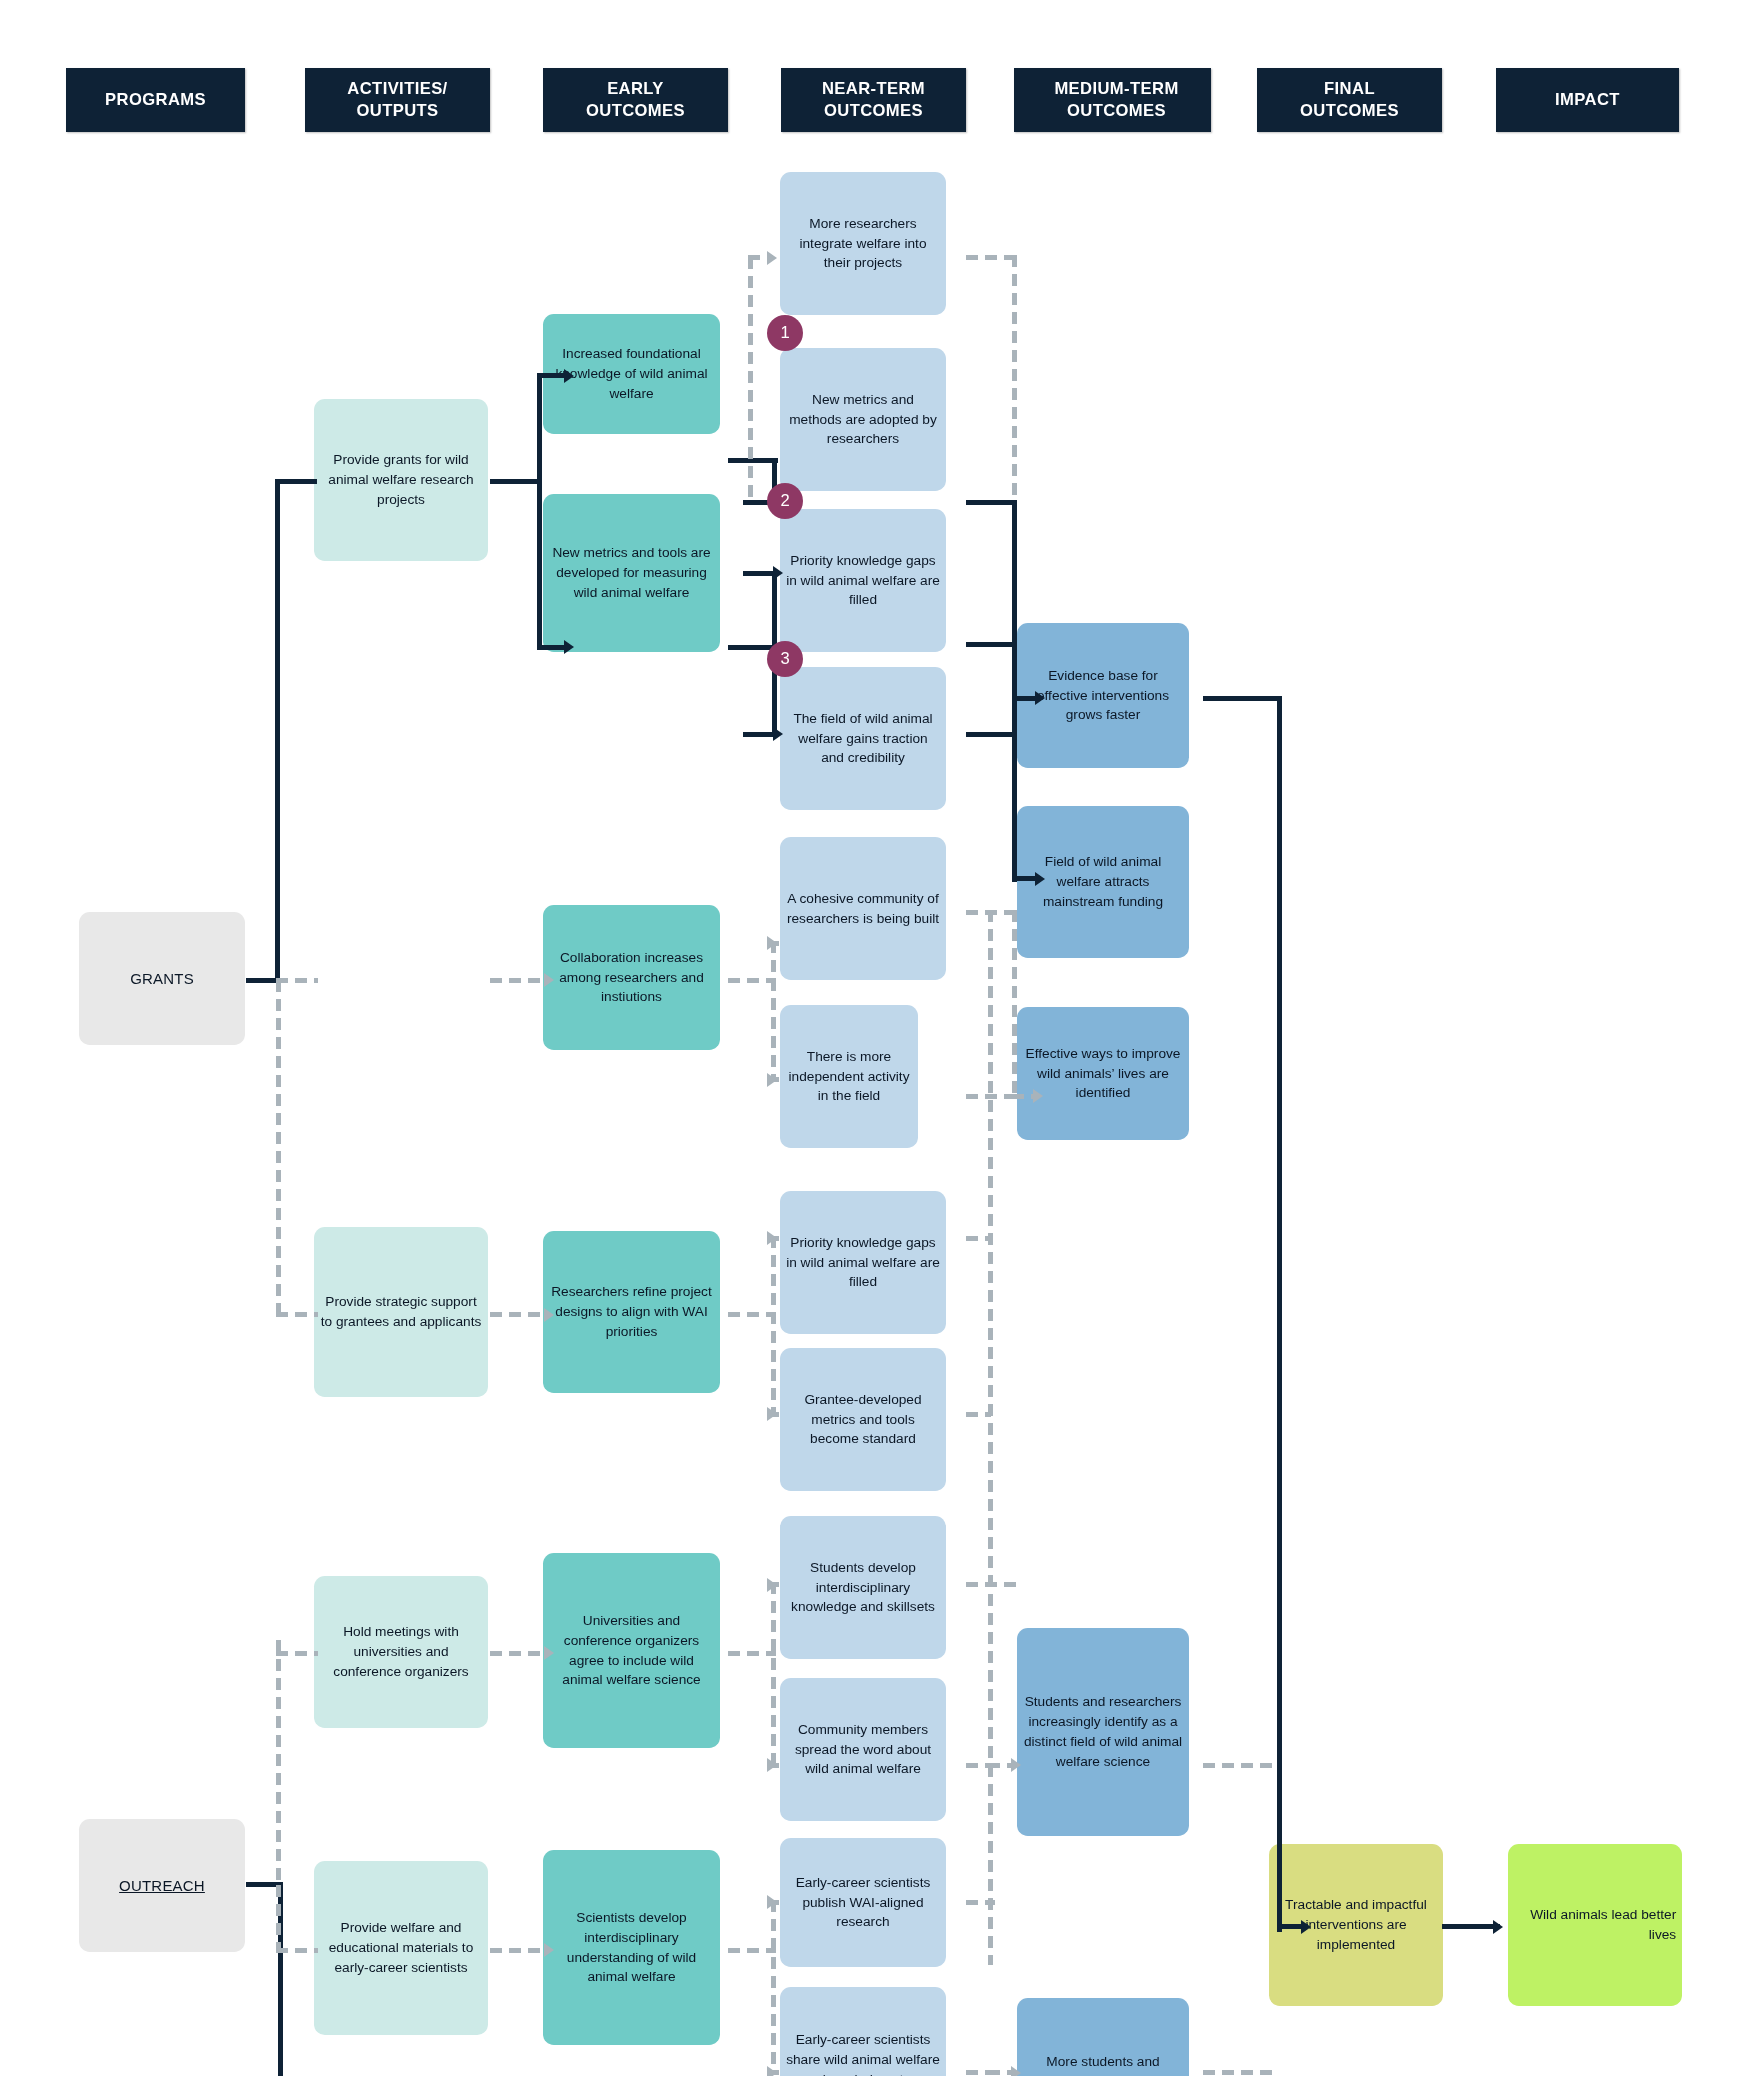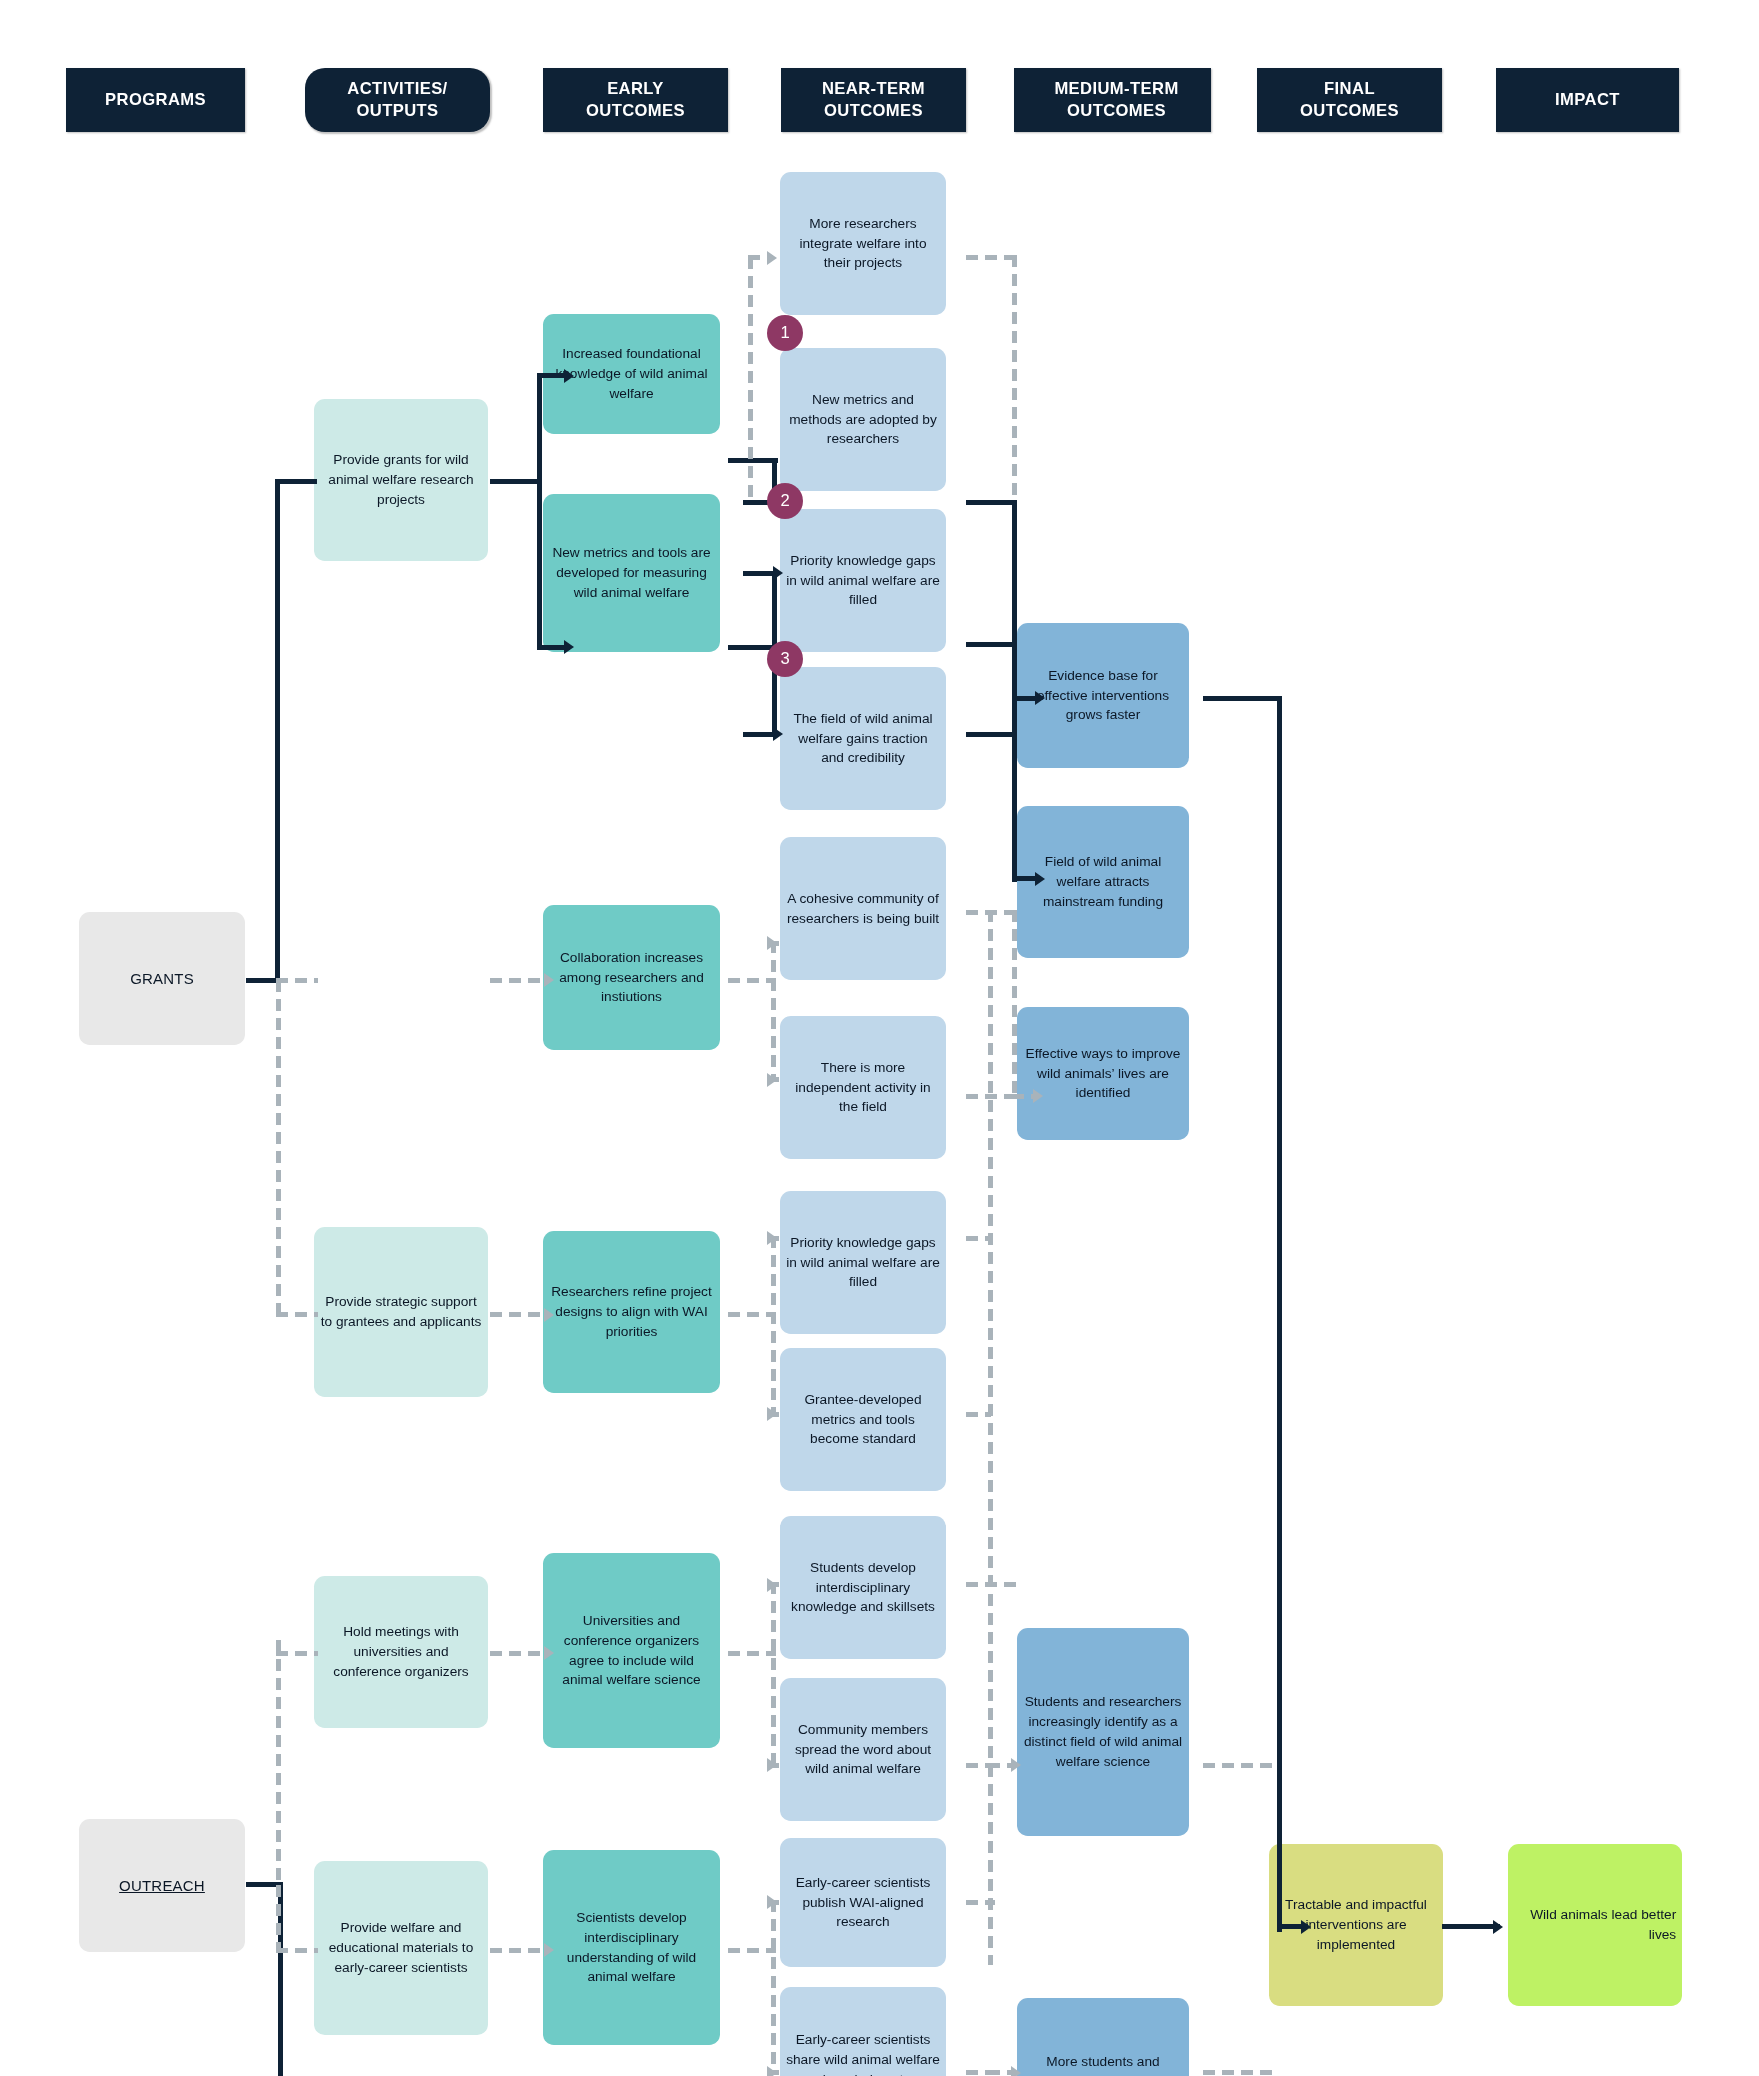--- a/index.html
+++ b/index.html
@@ -56,21 +56,21 @@
   .ah-r-g{border-top:7px solid transparent;border-bottom:7px solid transparent;border-left:10.8px solid #a9b3ba;}
 </style>
 </head>
 <body>
 
 <div id="canvas">
 
   <div class="col-head" style="left:66px;top:68px;width:179px;height:64px;">
       <span>PROGRAMS</span>
     </div>
-  <div class="col-head" style="left:305px;top:68px;width:185px;height:64px;white-space:pre-line;border-radius:20px;"><span>ACTIVITIES/
+  <div class="col-head" style="left:305px;top:68px;width:185px;height:64px;white-space:pre-line;"><span>ACTIVITIES/
 OUTPUTS</span></div>
   <div class="col-head" style="left:543px;top:68px;width:185px;height:64px;white-space:pre-line;"><span>EARLY
 OUTCOMES</span></div>
   <div class="col-head" style="left:781px;top:68px;width:185px;height:64px;white-space:pre-line;"><span>NEAR-TERM
 OUTCOMES</span></div>
   <div class="col-head" style="left:1014px;top:68px;width:189px;height:64px;white-space:pre-line;padding-left:8px;"><span>MEDIUM-TERM
 OUTCOMES</span></div>
   <div class="col-head" style="left:1257px;top:68px;width:185px;height:64px;white-space:pre-line;"><span>FINAL
 OUTCOMES</span></div>
   <div class="col-head" style="left:1496px;top:68px;width:183px;height:64px;">
@@ -241,21 +241,21 @@
     </div>
   <div class="node n-near" style="left:780px;top:509px;width:166px;height:143px;">
       <span>Priority knowledge gaps in wild animal welfare are filled</span>
     </div>
   <div class="node n-near" style="left:780px;top:667px;width:166px;height:143px;">
       <span>The field of wild animal welfare gains traction and credibility</span>
     </div>
   <div class="node n-near" style="left:780px;top:837px;width:166px;height:143px;">
       <span>A cohesive community of researchers is being built</span>
     </div>
-  <div class="node n-near" style="left:780px;top:1005px;width:166px;height:143px;margin-top:11px;">
+  <div class="node n-near" style="left:780px;top:1005px;width:138px;height:143px;">
       <span>There is more independent activity in the field</span>
     </div>
   <div class="node n-near" style="left:780px;top:1191px;width:166px;height:143px;">
       <span>Priority knowledge gaps in wild animal welfare are filled</span>
     </div>
   <div class="node n-near" style="left:780px;top:1348px;width:166px;height:143px;">
       <span>Grantee-developed metrics and tools become standard</span>
     </div>
   <div class="node n-near" style="left:780px;top:1516px;width:166px;height:143px;">
       <span>Students develop interdisciplinary knowledge and skillsets</span>

